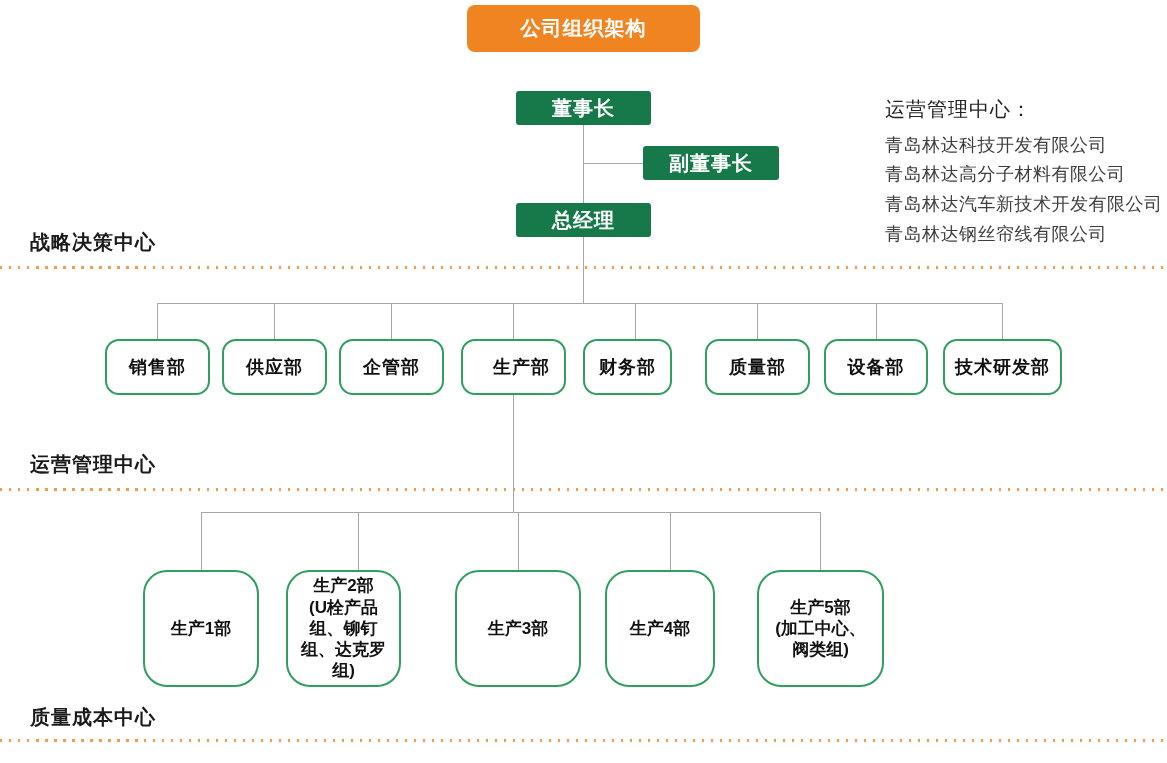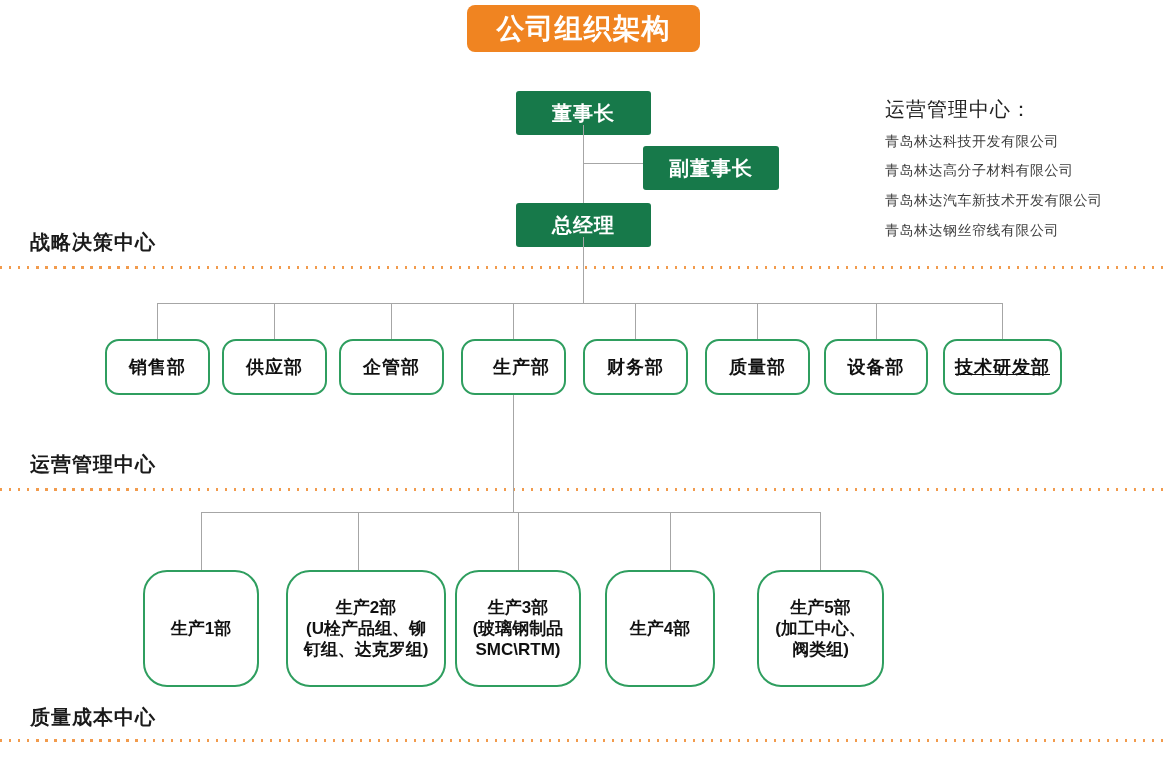--- a/index.html
+++ b/index.html
@@ -10,26 +10,26 @@
     font-family: "Liberation Sans", "DejaVu Sans", sans-serif;
     overflow: hidden;
   }
   .abs { position: absolute; }
 
   
   .title-banner {
     left: 467px; top: 5px; width: 233px; height: 47px;
     background: #F08421; border-radius: 8px;
     display: flex; align-items: center; justify-content: center;
-    color: #ffffff; font-size: 28px; font-weight: bold; letter-spacing: 1px;
+    color: #ffffff; font-size: 20px; font-weight: bold; letter-spacing: 1px;
   }
 
   
   .exec-box {
-    width: 135px; height: 44px;
+    width: 135px; height: 34px;
     background: #17794A; border-radius: 3px;
     display: flex; align-items: center; justify-content: center;
     color: #ffffff; font-size: 20px; font-weight: bold; letter-spacing: 1px;
   }
   .exec-chairman      { left: 516px; top: 91px; }
   .exec-vice-chairman { left: 643px; top: 146px; width: 136px; }
   .exec-gm            { left: 516px; top: 203px; }
 
   
   .line { background: #A6A6A6; }
@@ -44,21 +44,21 @@
   }
 
   
   .section-label {
     left: 30px; color: #1a1a1a;
     font-size: 20px; font-weight: bold; letter-spacing: 1px;
   }
 
   
   .subs-heading { left: 885px; top: 96px; color: #222222; font-size: 20px; letter-spacing: 1px; }
-  .subs-item    { left: 885px; color: #3d3d3d; font-size: 14px; letter-spacing: 0.5px; }
+  .subs-item    { left: 885px; color: #3d3d3d; font-size: 18px; letter-spacing: 0.5px; }
 
   
   .dept-box {
     top: 339px; height: 56px;
     background: #ffffff;
     border: 2px solid #2F9E5F; border-radius: 14px;
     display: flex; align-items: center; justify-content: center;
     color: #111111; font-size: 18px; font-weight: bold; letter-spacing: 1px;
   }
 
@@ -119,35 +119,34 @@
 <div class="abs line vline" style="left:201px; top:512px; height:58px;"></div>
 <div class="abs line vline" style="left:358px; top:512px; height:58px;"></div>
 <div class="abs line vline" style="left:518px; top:512px; height:58px;"></div>
 <div class="abs line vline" style="left:670px; top:512px; height:58px;"></div>
 <div class="abs line vline" style="left:820px; top:512px; height:58px;"></div>
 
 <div class="abs dept-box" style="left:105px; width:105px;">销售部</div>
 <div class="abs dept-box" style="left:222px; width:105px;">供应部</div>
 <div class="abs dept-box" style="left:339px; width:105px;">企管部</div>
 <div class="abs dept-box" style="left:461px; width:105px;padding-left:16px;">生产部</div>
-<div class="abs dept-box" style="left:583px; width:105px;">财务部</div>
+<div class="abs dept-box" style="left:583px; width:89px;">财务部</div>
 <div class="abs dept-box" style="left:705px; width:105px;">质量部</div>
 <div class="abs dept-box" style="left:824px; width:104px;">设备部</div>
-<div class="abs dept-box" style="left:943px; width:119px;text-decoration:underline;">技术研发部</div>
+<div class="abs dept-box" style="left:943px; width:119px;">技术研发部</div>
 
 <div class="abs prod-box" style="left:143px; width:116px; padding:0 10px;">
   <span>生产1部</span>
 </div>
-<div class="abs prod-box" style="left:286px; width:160px; padding:0 12px;">
+<div class="abs prod-box" style="left:286px; width:115px; padding:0 12px;">
   <span>生产2部</span>
   <span class="sub">(U栓产品组、铆钉组、达克罗组)</span>
 </div>
 <div class="abs prod-box" style="left:455px; width:126px; padding:0 8px;">
   <span>生产3部</span>
-  <span class="sub">(玻璃钢制品SMC\RTM)</span>
 </div>
 <div class="abs prod-box" style="left:605px; width:110px; padding:0 13px;">
   <span>生产4部</span>
 </div>
 <div class="abs prod-box" style="left:757px; width:127px; padding:8px 13px;">
   <span>生产5部</span>
   <span class="sub">(加工中心、阀类组)</span>
 </div>
 
 </body></html>

